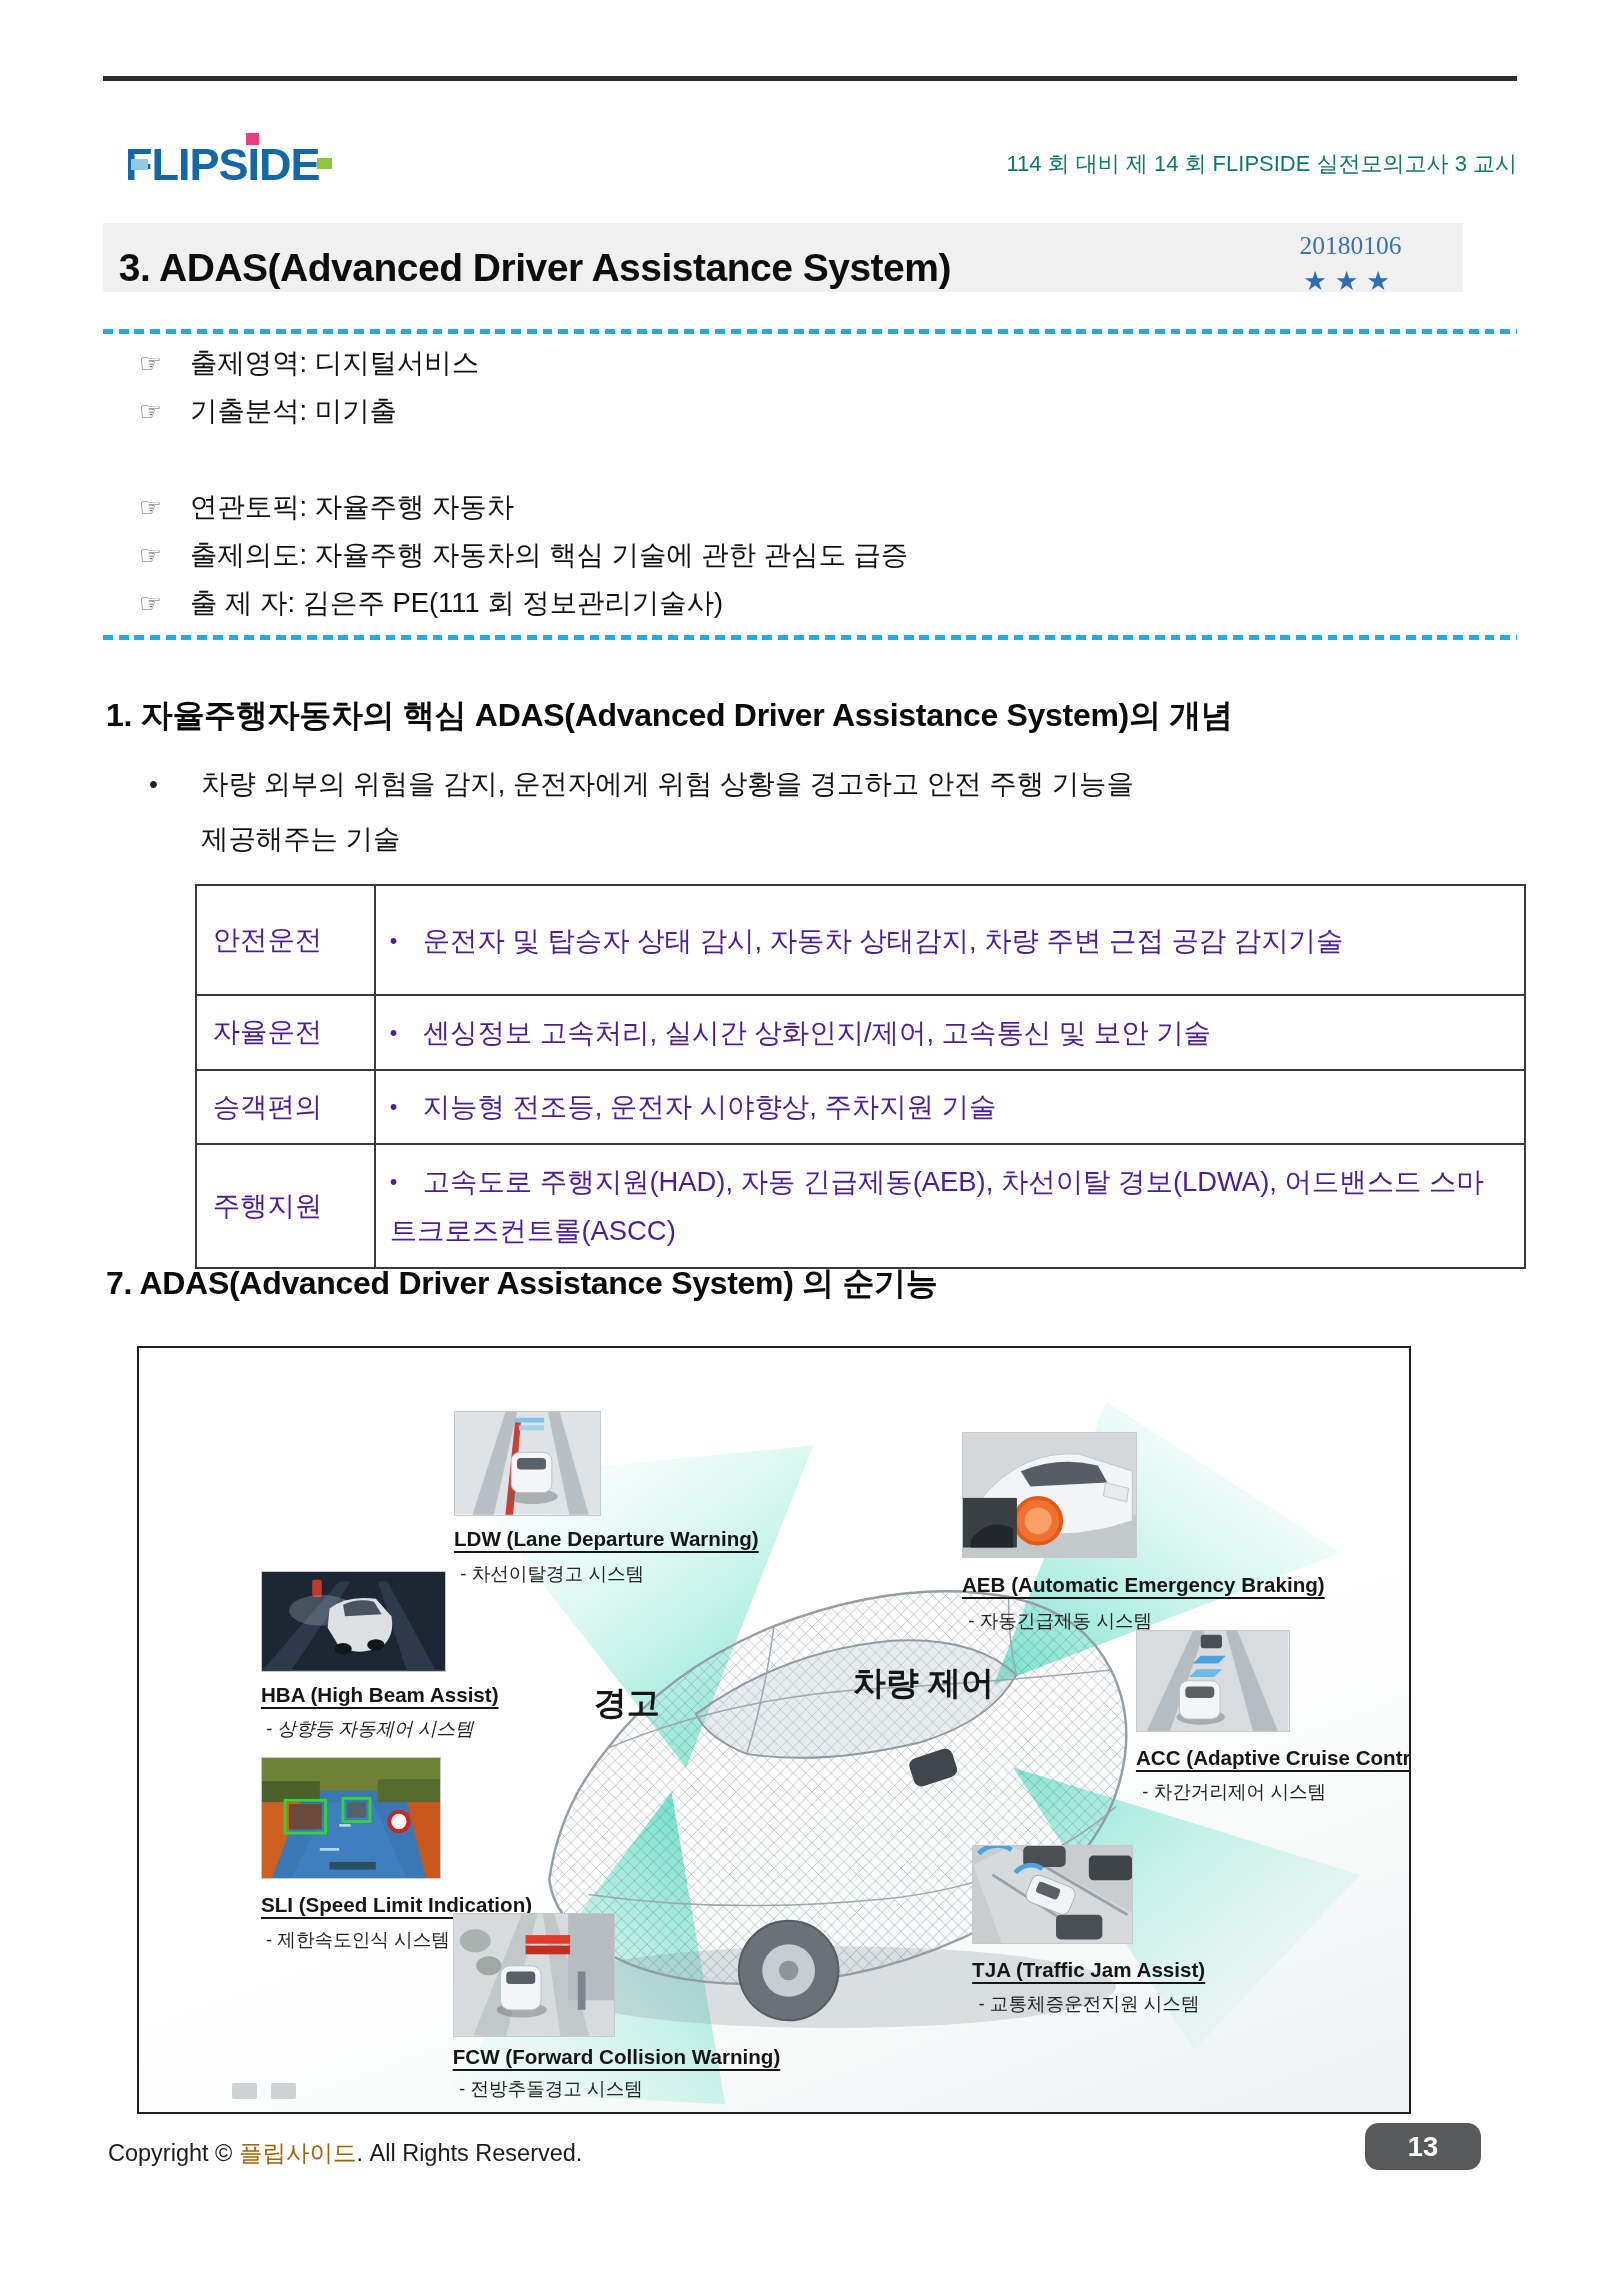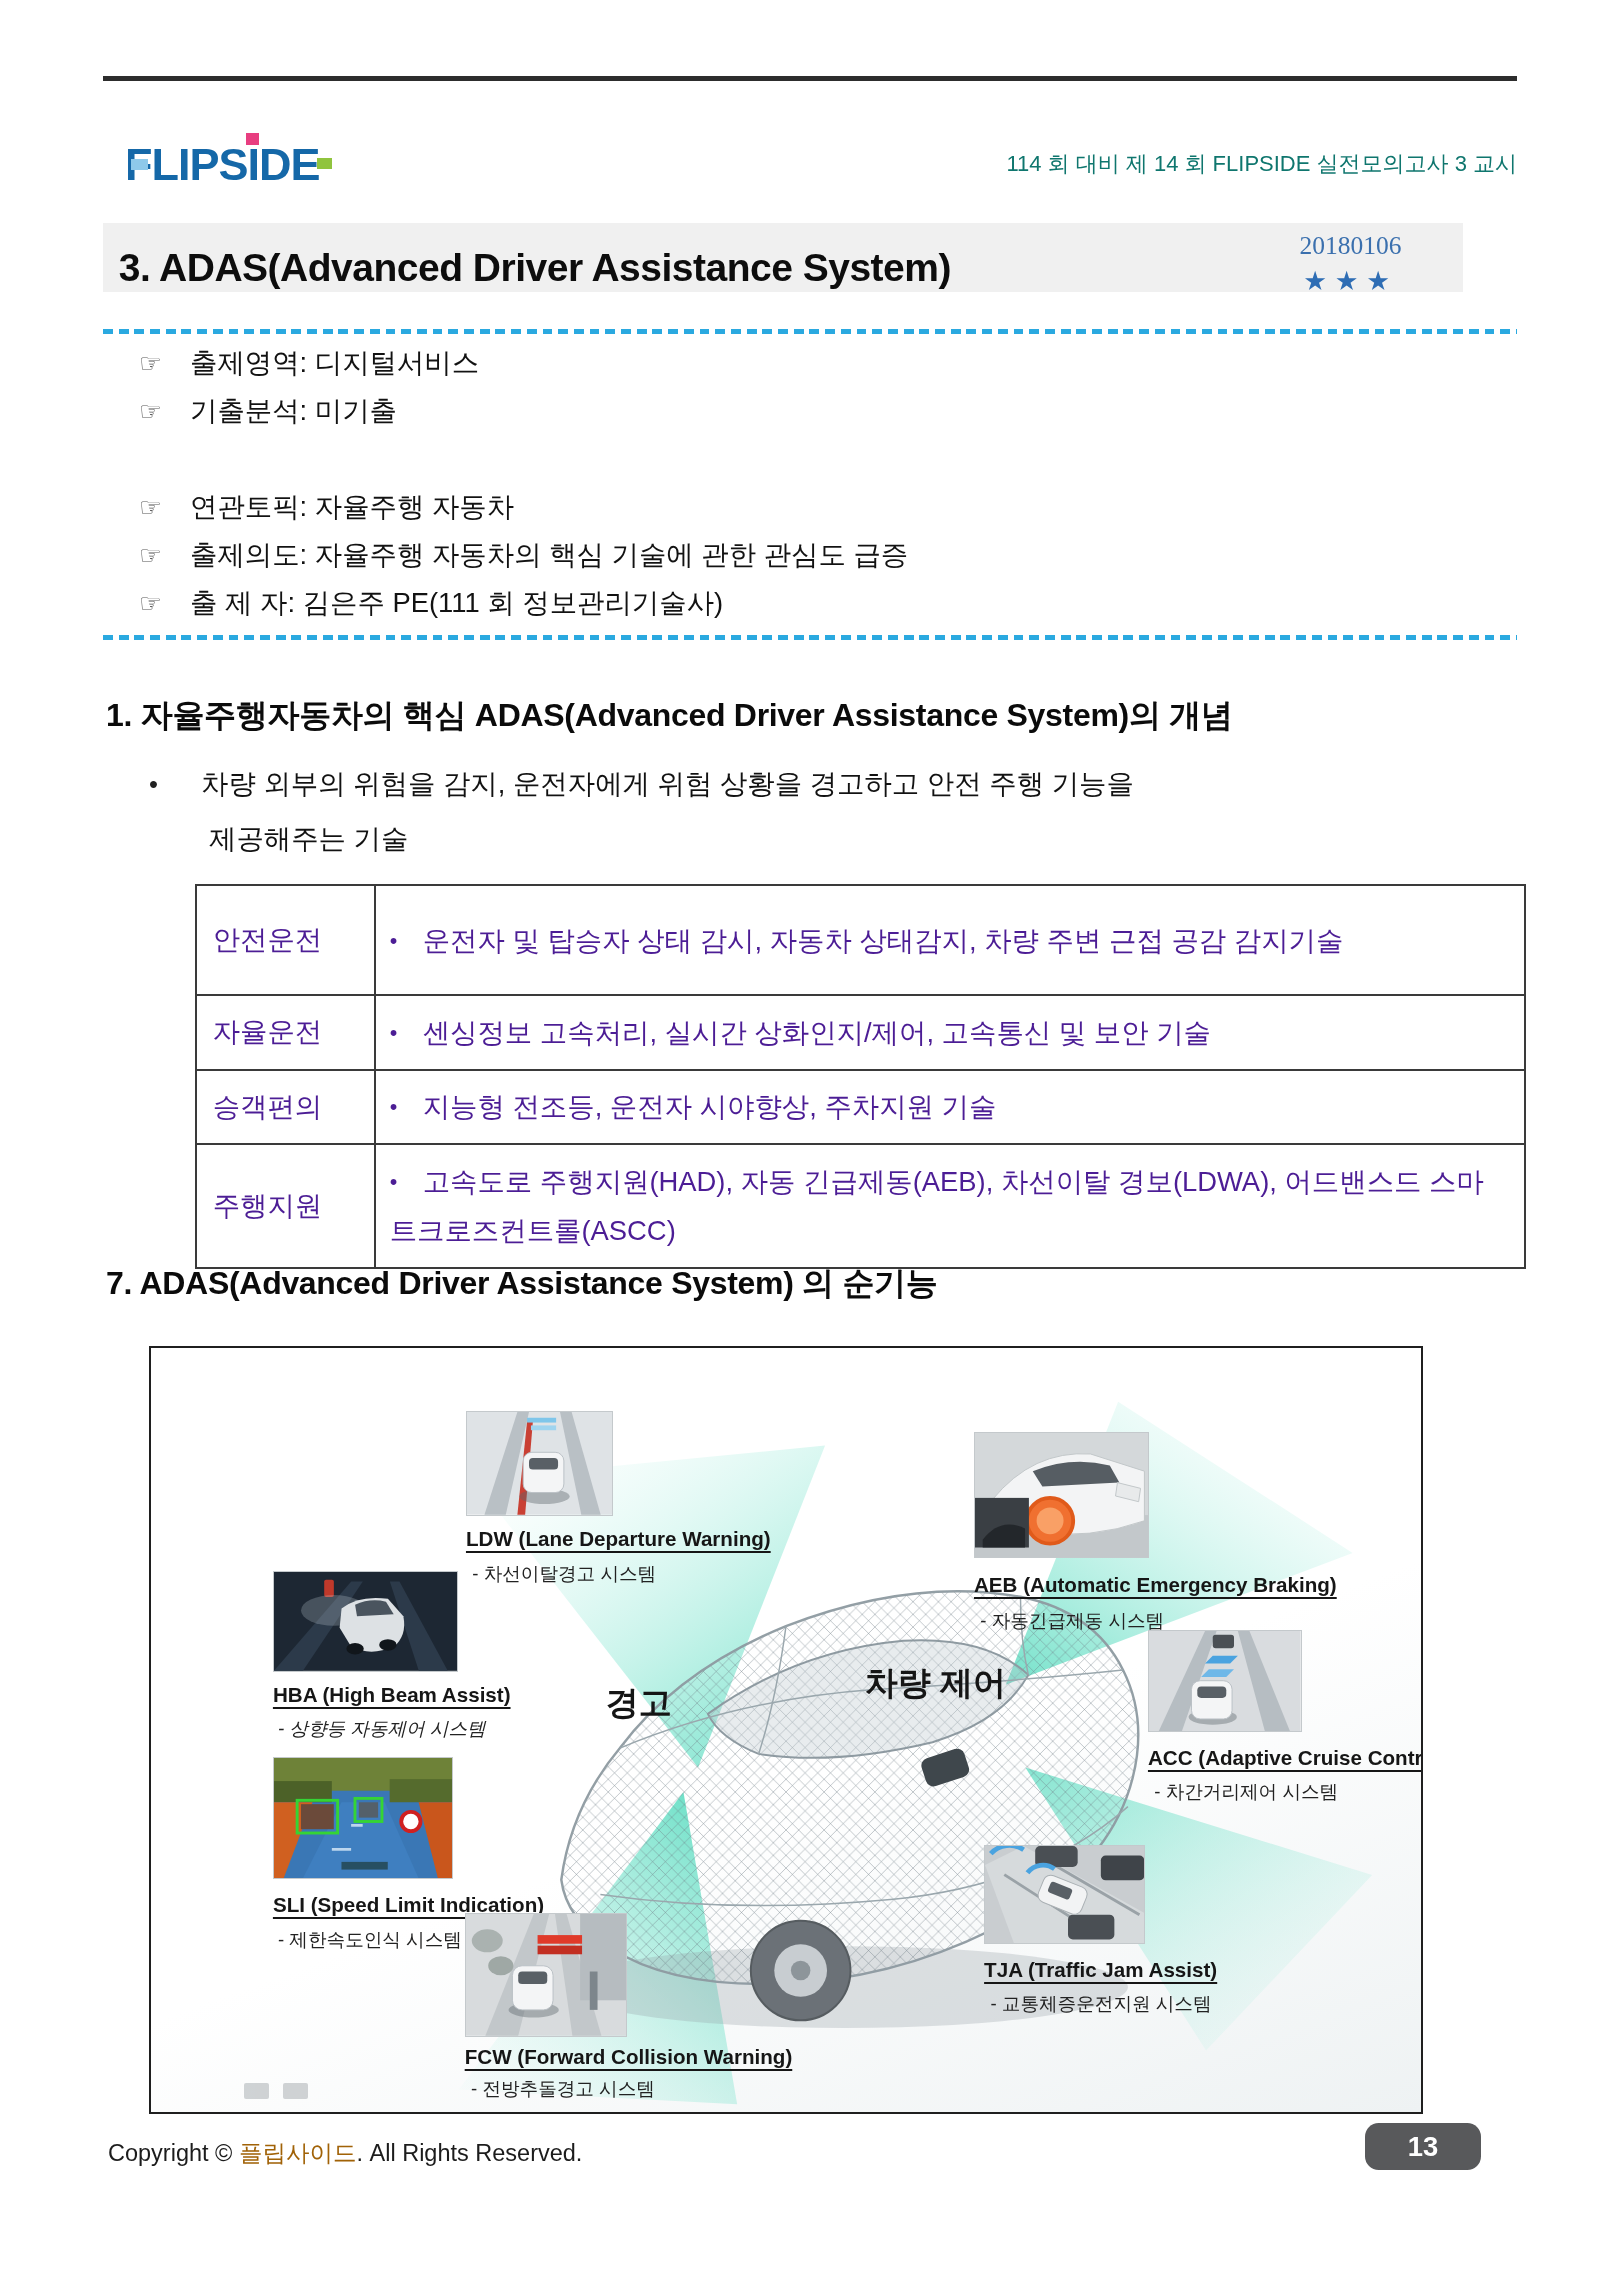--- a/index.html
+++ b/index.html
@@ -32,36 +32,36 @@
 
   
   .meta-item { position:absolute; left:139px; width:1353px; font-size:27.4px; color:#121212; }
   .meta-pointer { display:inline-block; width:51px; color:#555; font-size:25.5px; }
 
   
   .sec-heading { position:absolute; left:106px; font-size:32px; font-weight:700; color:#0b0b0b; letter-spacing:-0.3px; }
   .h-sec1 { top:694px; }
   .intro-bullet { position:absolute; left:149px; top:770px; font-size:25.5px; color:#222; }
   .intro-line1 { position:absolute; left:201px; top:766px; font-size:27.4px; color:#121212; }
-  .intro-line2 { position:absolute; left:201px; top:821px; font-size:27.4px; color:#121212;margin-left:8px; }
+  .intro-line2 { position:absolute; left:201px; top:821px; font-size:27.4px; color:#121212; }
 
   table.concept { position:absolute; left:195px; top:884px; width:1331px; border-collapse:collapse; table-layout:fixed; }
   table.concept td { border:2px solid #3a3a3a; font-size:27.4px; color:#4c1d95; vertical-align:middle; }
   td.term { width:179px; padding-left:15.7px; }
   td.desc { padding:11.8px 17.6px 11.8px 13.7px; line-height:49px; }
   .cell-bullet { display:inline-block; width:33px; font-size:21.6px; vertical-align:2px; }
   .desc-text { display:inline; }
   tr.tall td { height:110px; }
   tr.short td { height:63px; }
 
   .h-sec7 { top:1262px; }
 
   
   .figure { position:absolute; left:137px; top:1346px; width:1274px; height:768px;
-            border:2.9px solid #1f1f1f; background:linear-gradient(160deg,#ffffff 55%,#eef2f3 100%); overflow:hidden;margin-left:12px; }
+            border:2.9px solid #1f1f1f; background:linear-gradient(160deg,#ffffff 55%,#eef2f3 100%); overflow:hidden; }
   .fig-svg { position:absolute; inset:0; width:100%; height:100%; }
   .feat-thumb { position:absolute; border:1px solid #c4c9cc; overflow:hidden; }
   .feat-thumb svg { display:block; width:100%; height:100%; }
   .feat-title { position:absolute; font-size:20.6px; font-weight:600; color:#161616;
                 text-decoration:underline; text-decoration-thickness:2px; text-underline-offset:4.9px; white-space:nowrap; }
   .feat-sub { position:absolute; font-size:18.6px; color:#222; white-space:nowrap; }
   .fig-big-label { position:absolute; font-size:33px; font-weight:700; color:#151515; white-space:nowrap; }
 
   
   .t-ldw { left:24.8%; top:8.3%;  width:11.6%; height:13.7%; }

